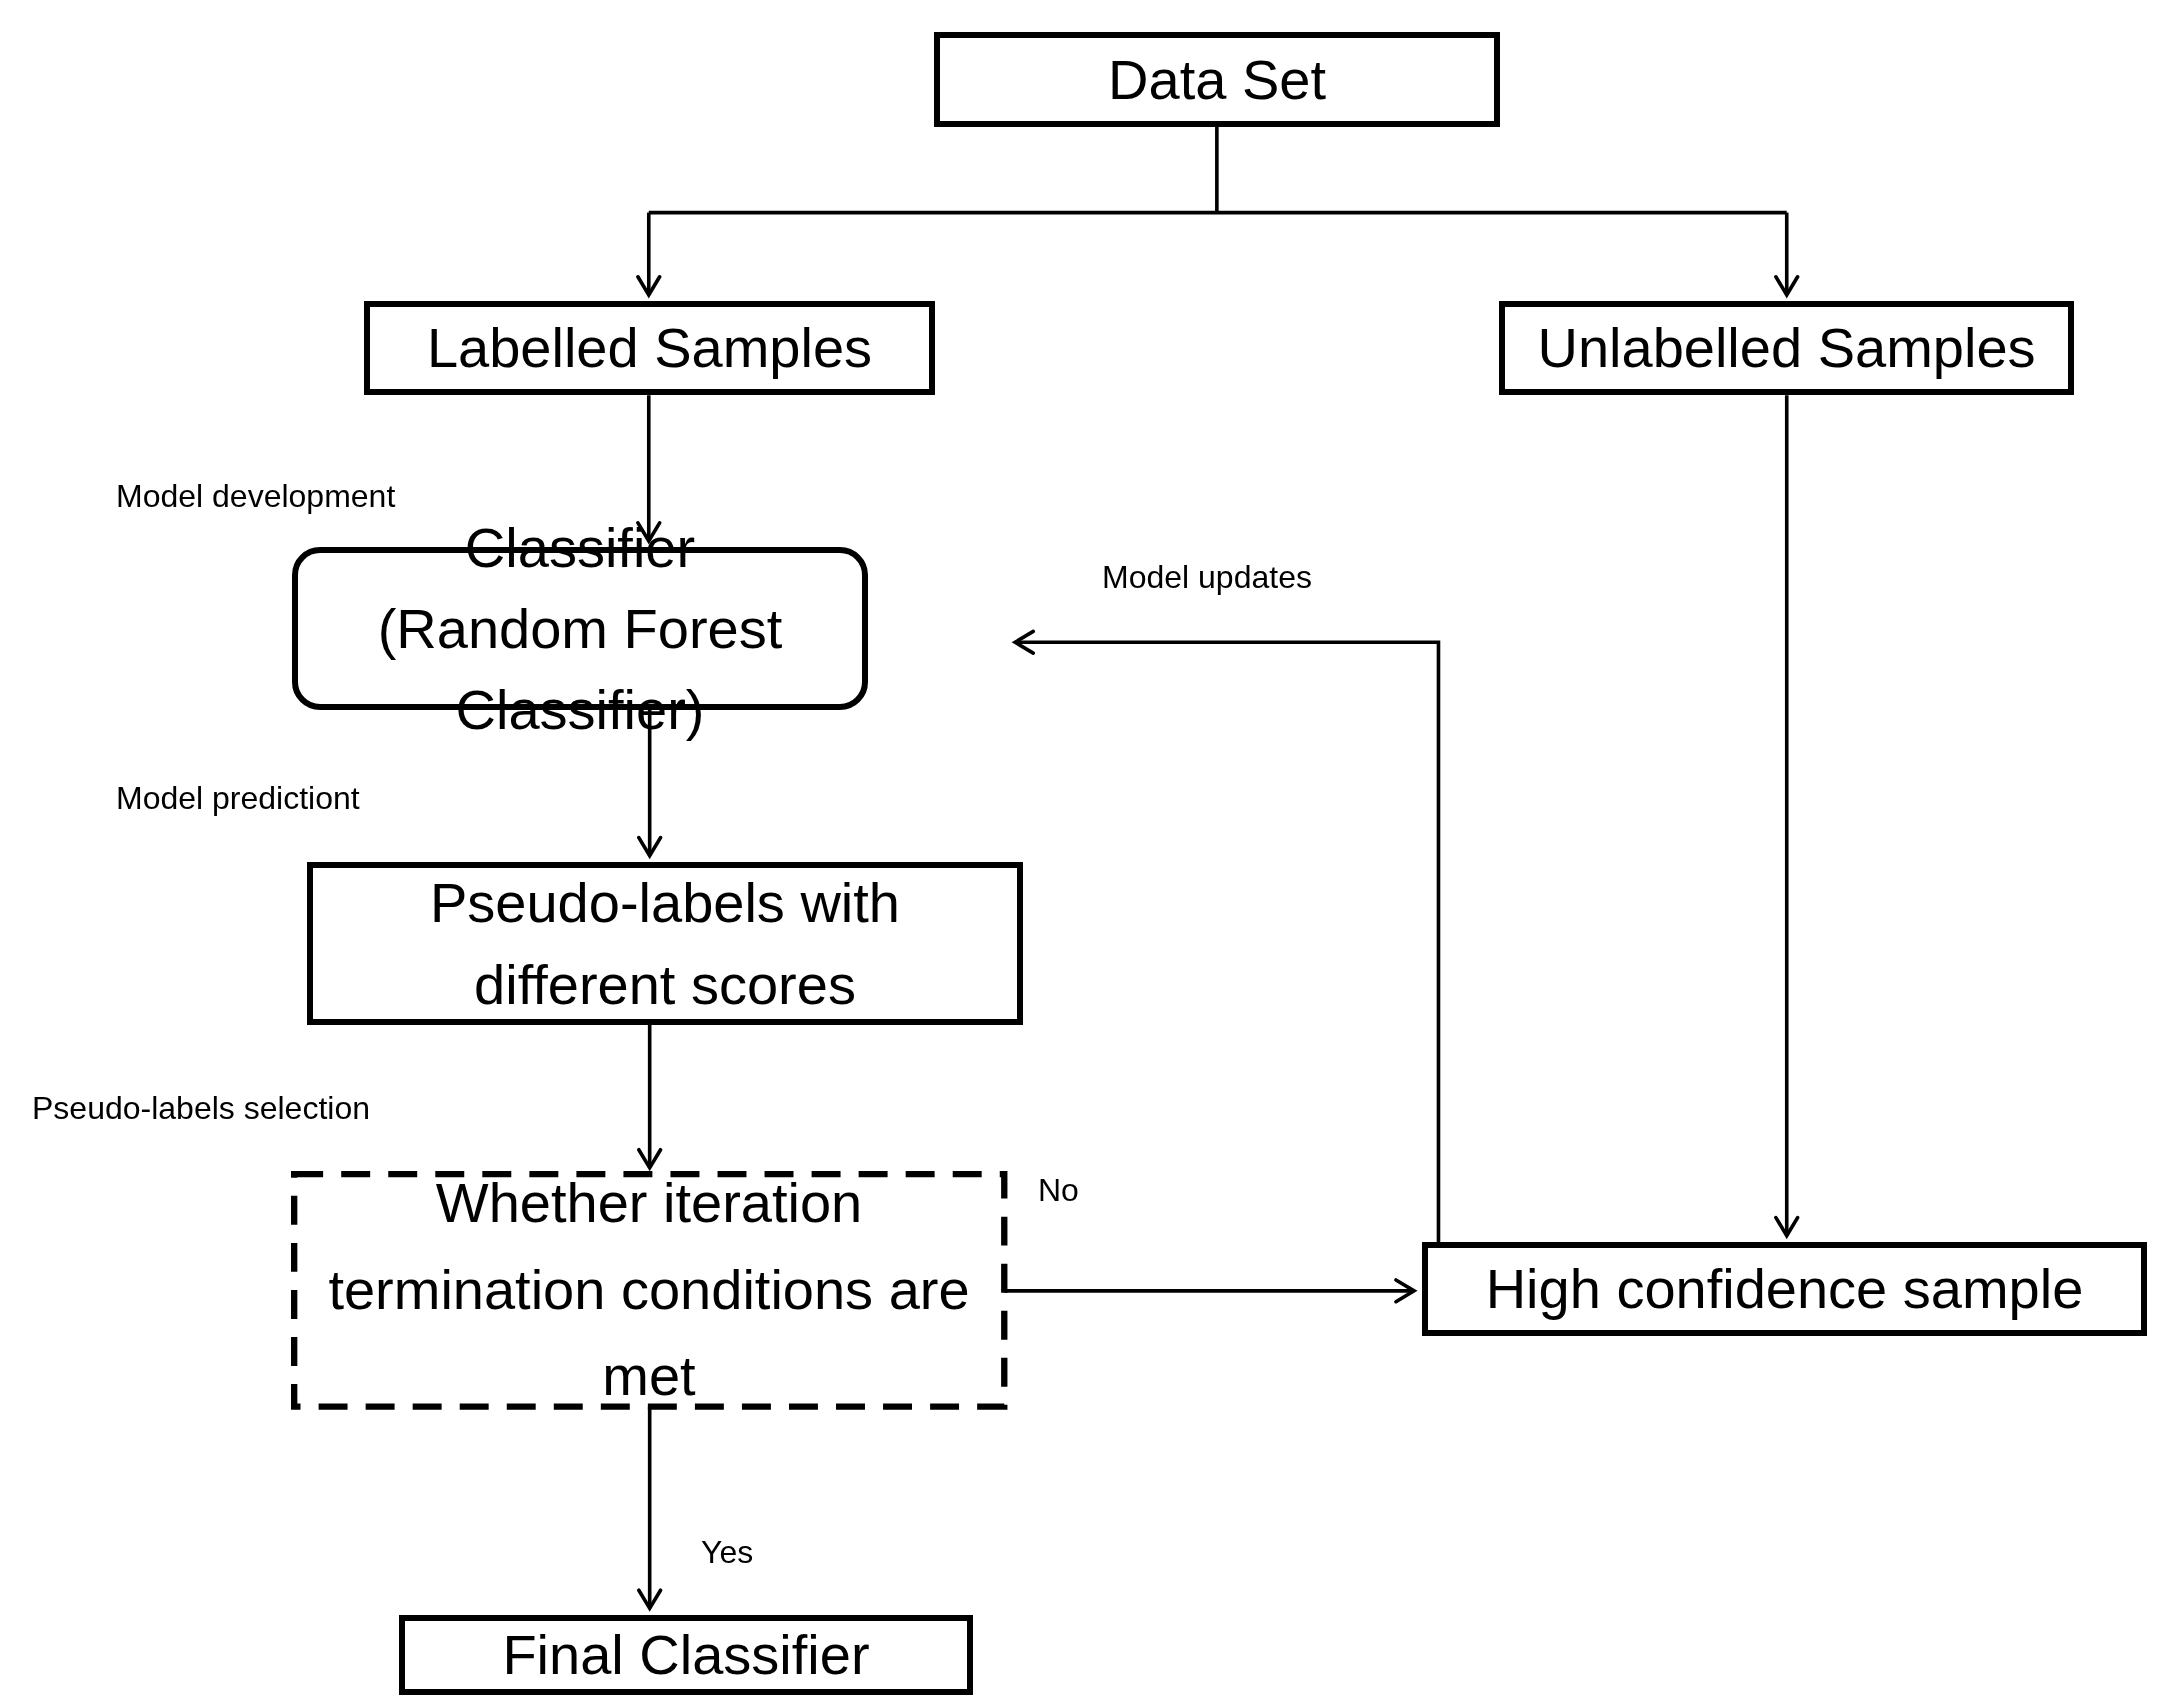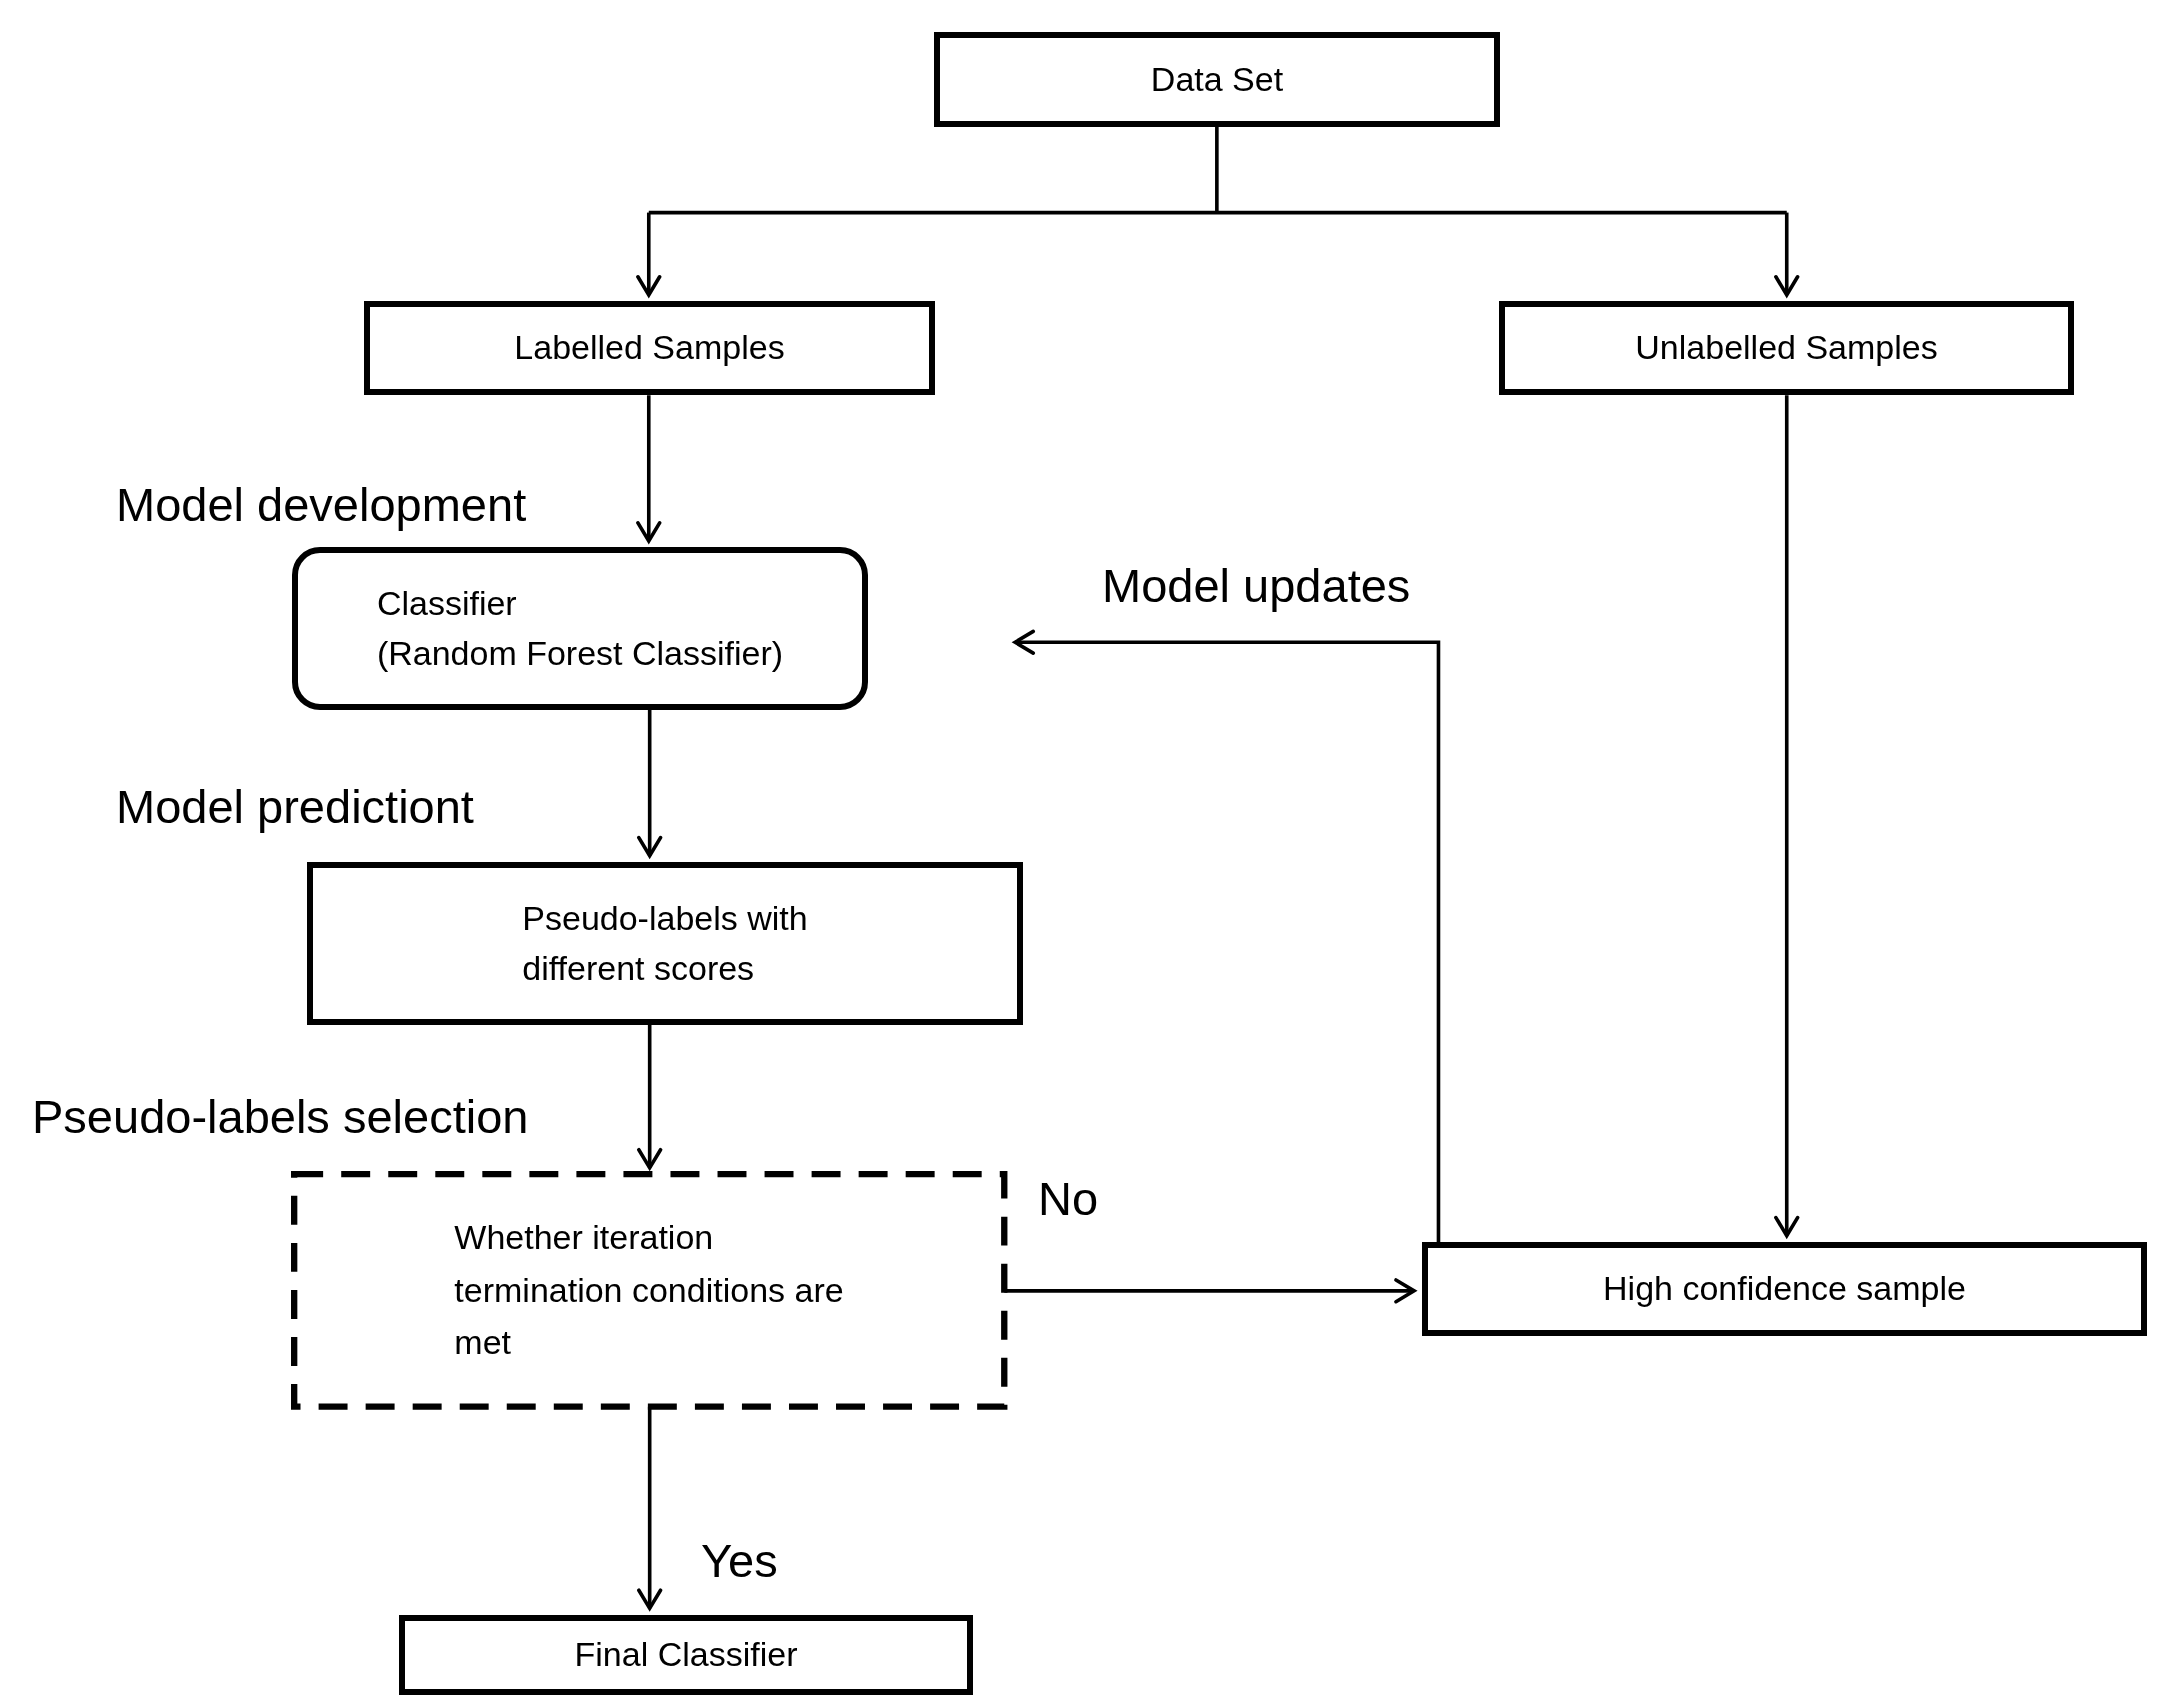--- a/index.html
+++ b/index.html
@@ -24,31 +24,32 @@
     height: 1697px;
   }
   .node {
     position: absolute;
     box-sizing: border-box;
     background: #ffffff;
     border: 6.3px solid #000000;
     display: flex;
     align-items: center;
     justify-content: center;
-    font-size: 34px;
+    text-align: center;
+    font-size: 56px;
     line-height: 1.45;
     white-space: pre-line;
   }
   .node.dashed {
     border: none;           
     background: transparent;
   }
   .edge-label {
     position: absolute;
-    font-size: 47px;
+    font-size: 32px;
     line-height: 1.15;
     white-space: nowrap;
   }
 </style>
 </head>
 <body>
 
 <div id="canvas">
 
   <svg id="connectors" viewBox="0 0 2404 1876" xmlns="http://www.w3.org/2000/svg">

